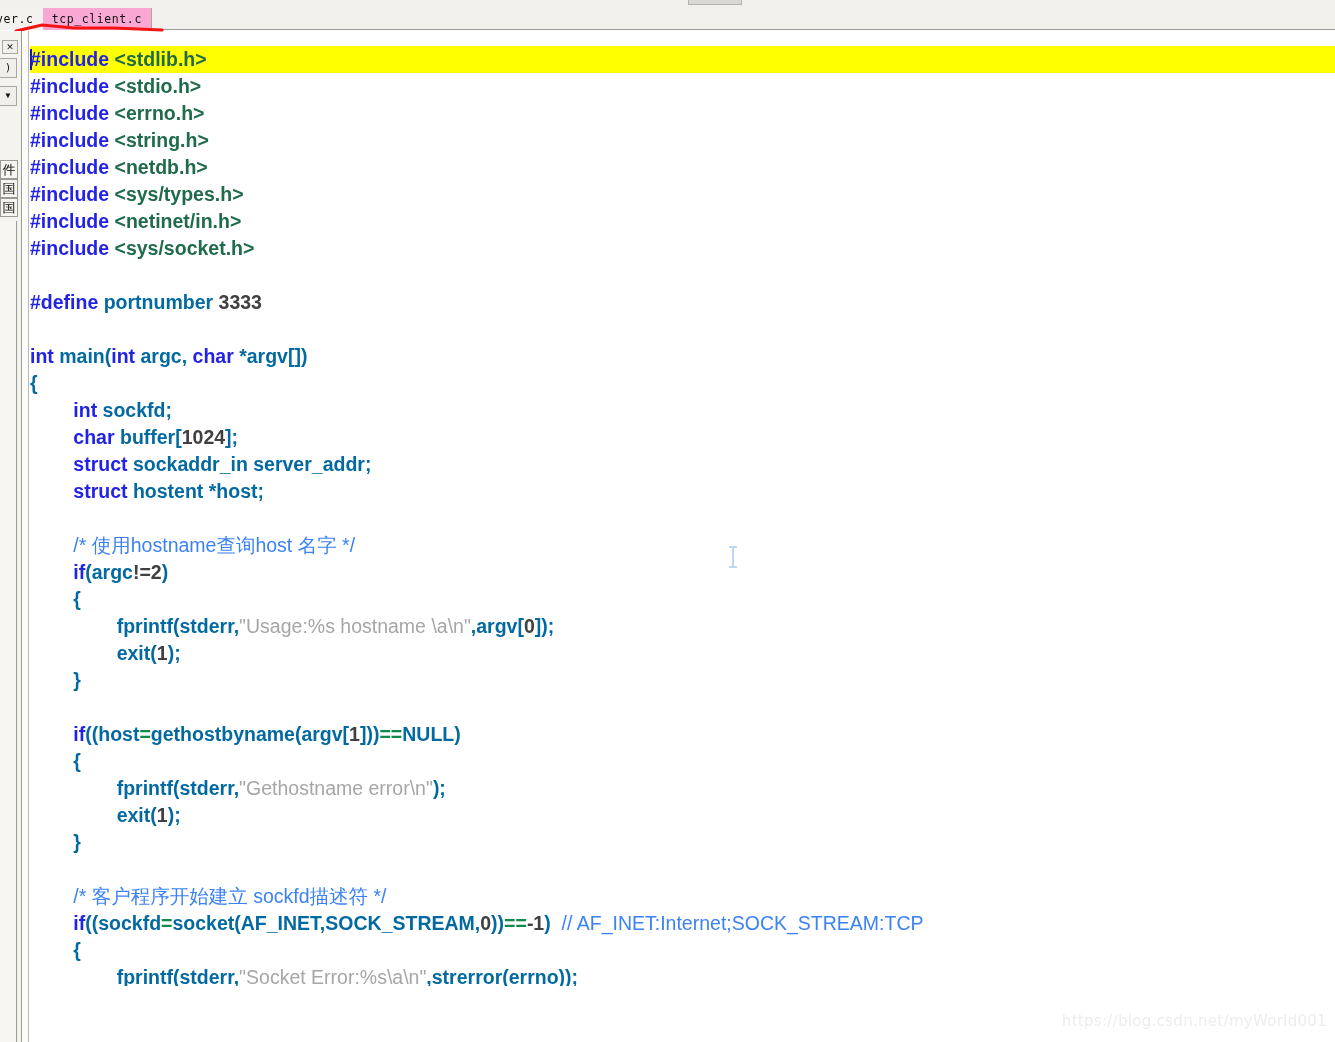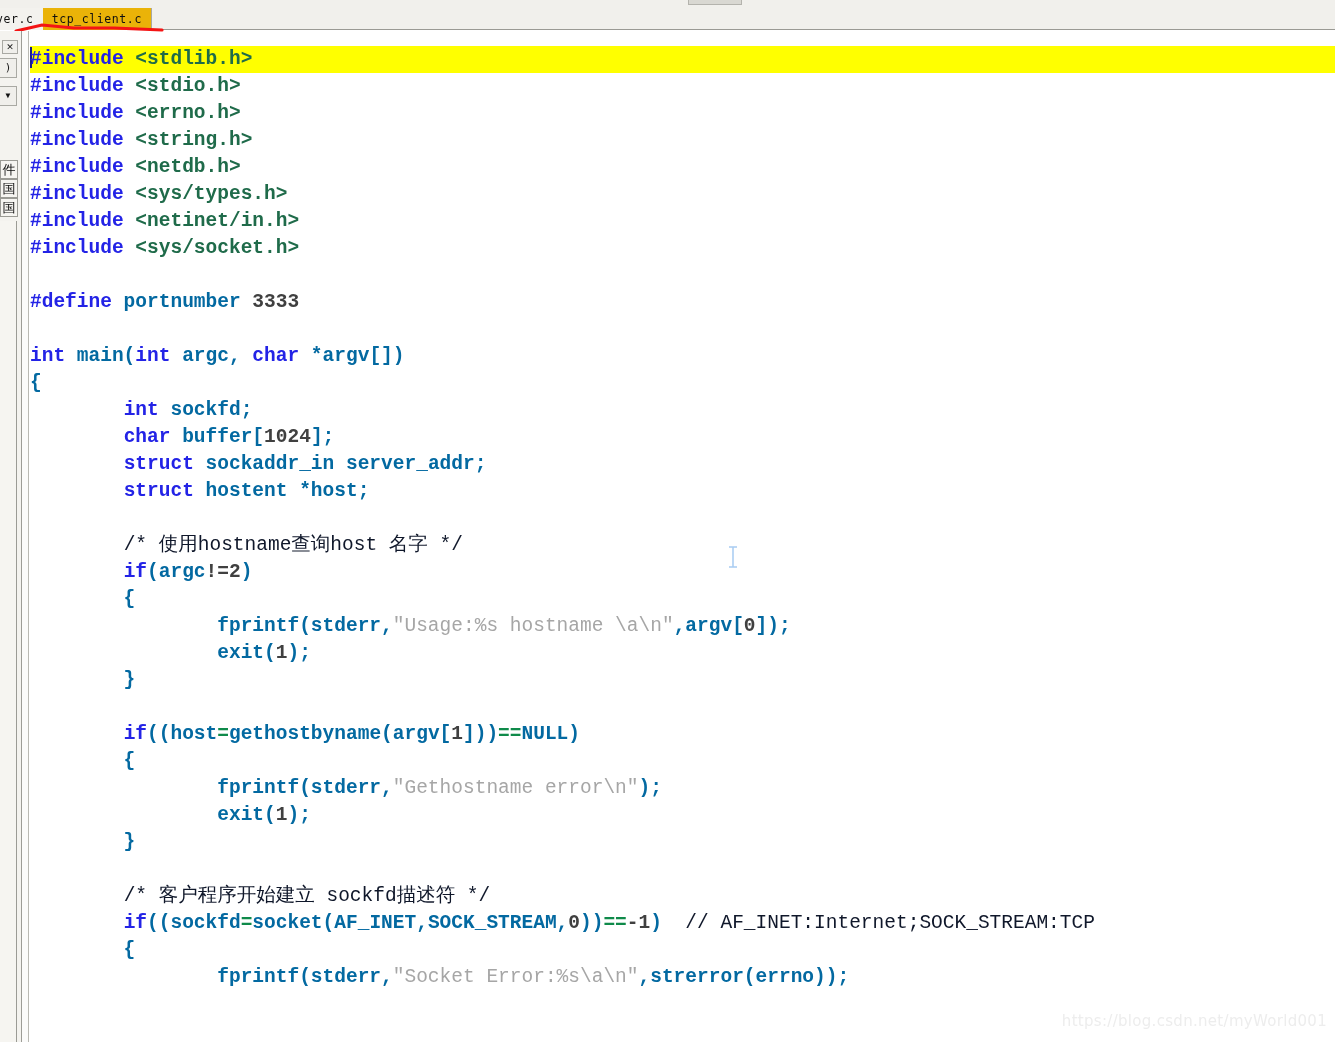--- a/index.html
+++ b/index.html
@@ -42,21 +42,21 @@
     border-right: 1px solid #a8a8a2;
     white-space: nowrap;
     letter-spacing: 0.6px;
   }
   .tab.cut {
     margin-left: -6px;
     padding-left: 2px;
     border-right: none;
   }
   .tab.active {
-    background: #eab308;
+    background: #f9a8d4;
   }
   #tabbar .topbox {
     position: absolute;
     left: 688px; top: 0;
     width: 54px; height: 5px;
     background: #d9d8d2;
     border-left: 1px solid #b4b3ad;
     border-right: 1px solid #b4b3ad;
     border-bottom: 1px solid #b4b3ad;
     box-sizing: border-box;
@@ -159,42 +159,42 @@
     box-sizing: border-box;
   }
 
   
   #code {
     position: absolute;
     left: 30px; top: 46px;
     width: 1305px;
     height: 940px;
     background: #ffffff;
-    font-family: Liberation Mono, monospace;
+    font-family: Liberation Sans, sans-serif;
     font-size: 19.5px;
     line-height: 27px;
     white-space: pre;
     overflow: hidden;
   }
   .line {
     height: 27px;
     white-space: pre;
   }
   .line.hl {
     background: #ffff00;
     margin-left: -5px;
     padding-left: 5px;
     width: 1310px;
   }
   
   .kw   { color: #2323e6; font-weight: bold; }      
   .pl   { color: #0369a1; font-weight: bold; }      
   .num  { color: #404040; font-weight: bold; }      
   .str  { color: #a6a6a6; }                          
-  .cmt  { color: #0f172a; }                          
+  .cmt  { color: #3b82f6; }                          
   .ang  { color: #1f6b4a; font-weight: bold; }       
   .op   { color: #0f8a4a; font-weight: bold; }       
   .cursor {
     display: inline-block;
     width: 2px;
     height: 21px;
     background: #1a1a8c;
     vertical-align: -4px;
     margin-right: -2px;
   }

